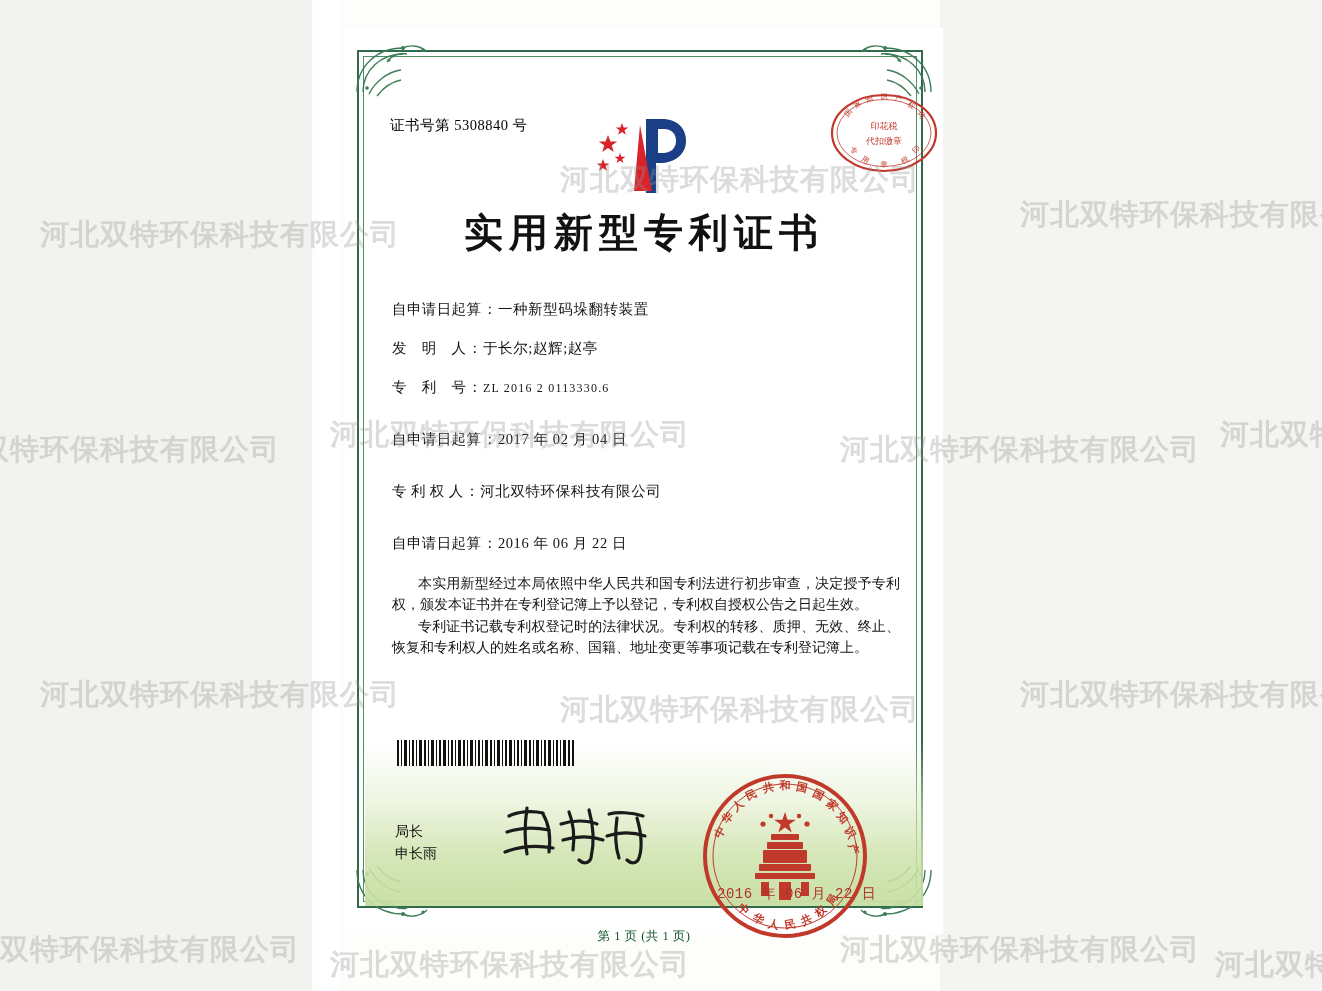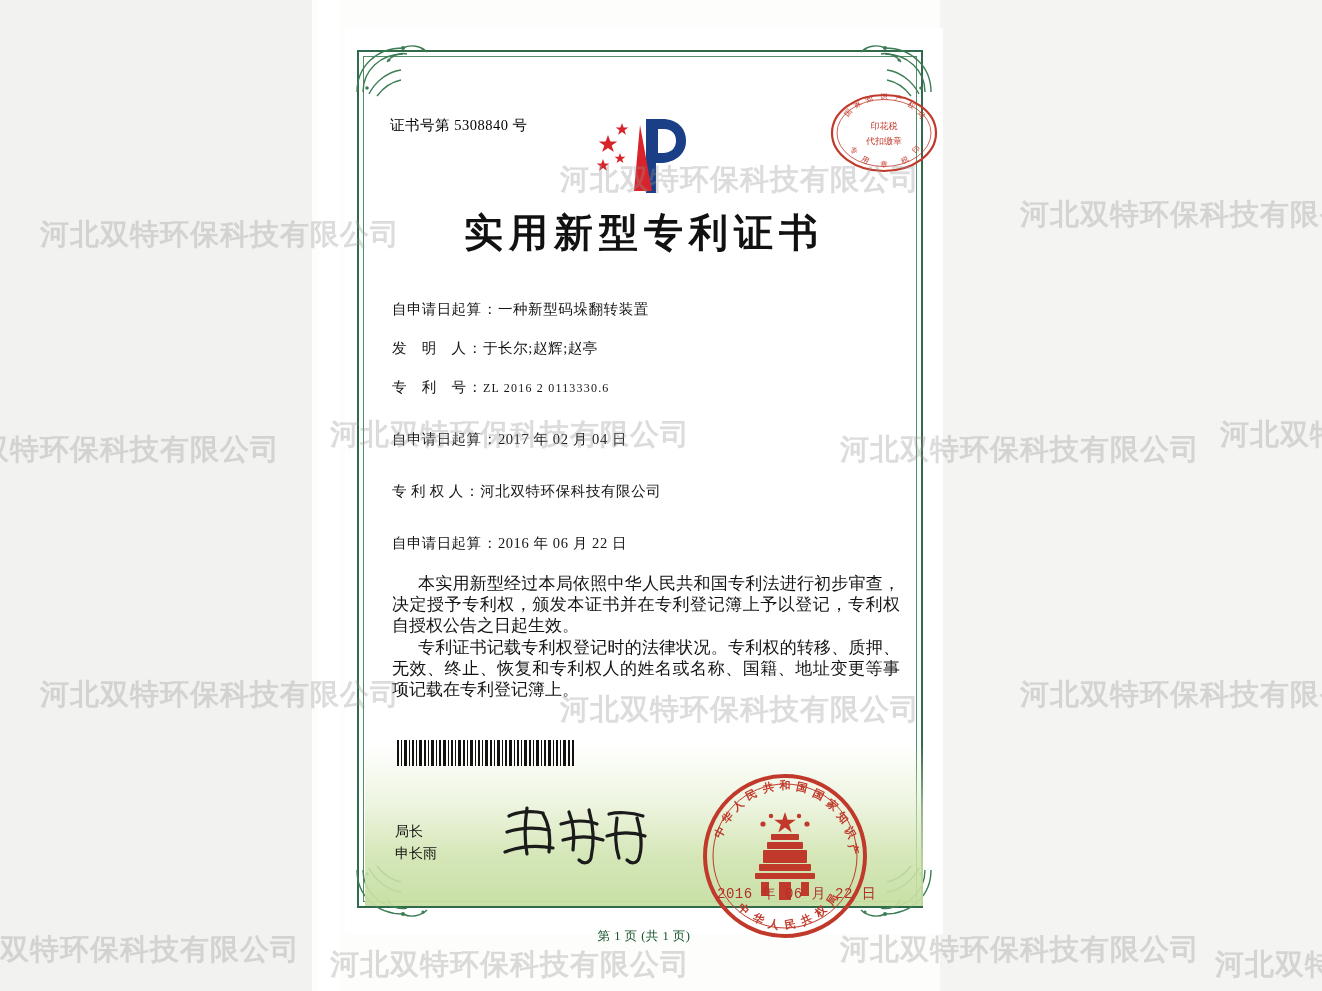--- a/index.html
+++ b/index.html
@@ -138,21 +138,21 @@
     font-size: 12px;
     letter-spacing: 1.2px;
   }
   .gap-lg { margin-bottom: 33px; }
 
   
   #body-text {
     position: absolute;
     left: 47px; top: 545px;
     width: 508px;
-    font-size: 17px;
+    font-size: 14px;
     line-height: 21px;
     color: #141414;
     text-align: justify;
   }
   #body-text p {
     margin: 0 0 1px 0;
     text-indent: 26px;
   }
 
   

